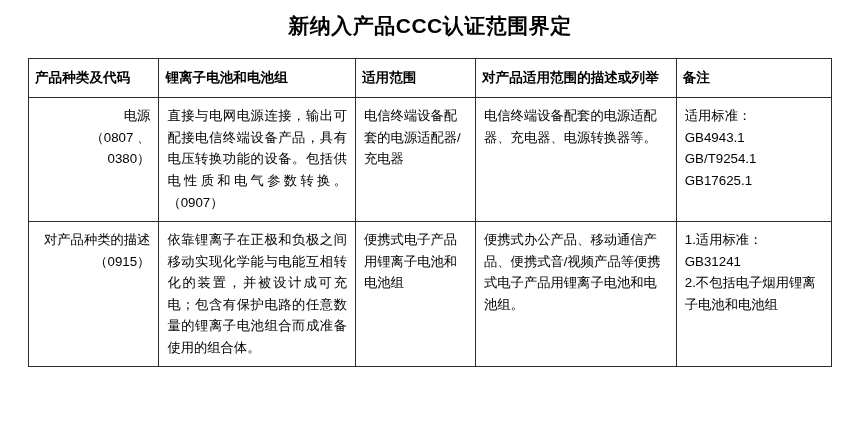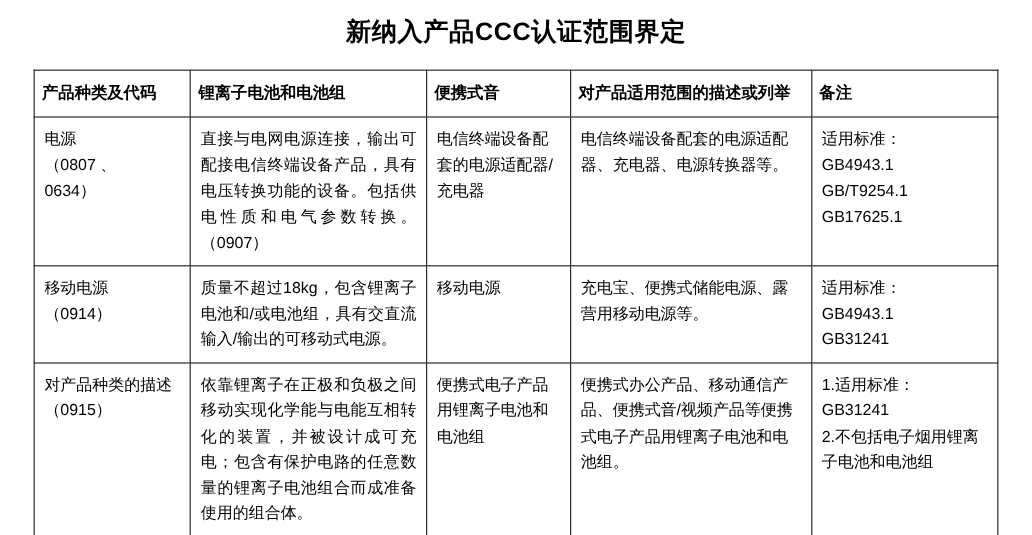--- a/index.html
+++ b/index.html
@@ -55,21 +55,21 @@
     line-height: 1.5;
   }
   .col1 { width: 126px; }
   .col2 { width: 190px; }
   .col3 { width: 116px; }
   .col4 { width: 194px; }
   .col5 { width: 150px; }
 
   td.c-name {
     vertical-align: middle;
-    text-align: left;
+    text-align: right;
   }
   td.c-desc { text-align: justify; }
   td.c-scope { vertical-align: middle; }
   td.c-scopedesc { vertical-align: middle; }
   td.c-remark { vertical-align: top; }
 
   .code-line {
     display: block;
   }
   .name-line {
@@ -90,54 +90,40 @@
         <col class="col1">
           <col class="col2">
           <col class="col3">
           <col class="col4">
           <col class="col5">
       </colgroup>
       <thead>
         <tr>
           <th>产品种类及代码</th>
           <th>锂离子电池和电池组</th>
-          <th>便携式音</th>
+          <th>适用范围</th>
           <th>对产品适用范围的描述或列举</th>
           <th>备注</th>
         </tr>
       </thead>
       <tbody>
         <tr>
           <td class="c-name multi">
             <span class="name-line">电源</span>
             <span class="code-line">（0807 、</span>
-            <span class="code-line">0634）</span>
+            <span class="code-line">0380）</span>
           </td>
           <td class="c-desc">直接与电网电源连接，输出可配接电信终端设备产品，具有电压转换功能的设备。包括供电性质和电气参数转换。（0907）</td>
           <td class="c-scope">电信终端设备配套的电源适配器/充电器</td>
           <td class="c-scopedesc">电信终端设备配套的电源适配器、充电器、电源转换器等。</td>
           <td class="c-remark multi">
             <span>适用标准：</span>
             <span>GB4943.1</span>
             <span>GB/T9254.1</span>
             <span>GB17625.1</span>
-          </td>
-        </tr>
-        <tr>
-          <td class="c-name multi">
-            <span class="name-line">移动电源</span>
-            <span class="code-line">（0914）</span>
-          </td>
-          <td class="c-desc">质量不超过18kg，包含锂离子电池和/或电池组，具有交直流输入/输出的可移动式电源。</td>
-          <td class="c-scope">移动电源</td>
-          <td class="c-scopedesc">充电宝、便携式储能电源、露营用移动电源等。</td>
-          <td class="c-remark multi">
-            <span>适用标准：</span>
-            <span>GB4943.1</span>
-            <span>GB31241</span>
           </td>
         </tr>
         <tr>
           <td class="c-name multi">
             <span class="name-line">对产品种类的描述</span>
             <span class="code-line">（0915）</span>
           </td>
           <td class="c-desc">依靠锂离子在正极和负极之间移动实现化学能与电能互相转化的装置，并被设计成可充电；包含有保护电路的任意数量的锂离子电池组合而成准备使用的组合体。</td>
           <td class="c-scope">便携式电子产品用锂离子电池和电池组</td>
           <td class="c-scopedesc">便携式办公产品、移动通信产品、便携式音/视频产品等便携式电子产品用锂离子电池和电池组。</td>

